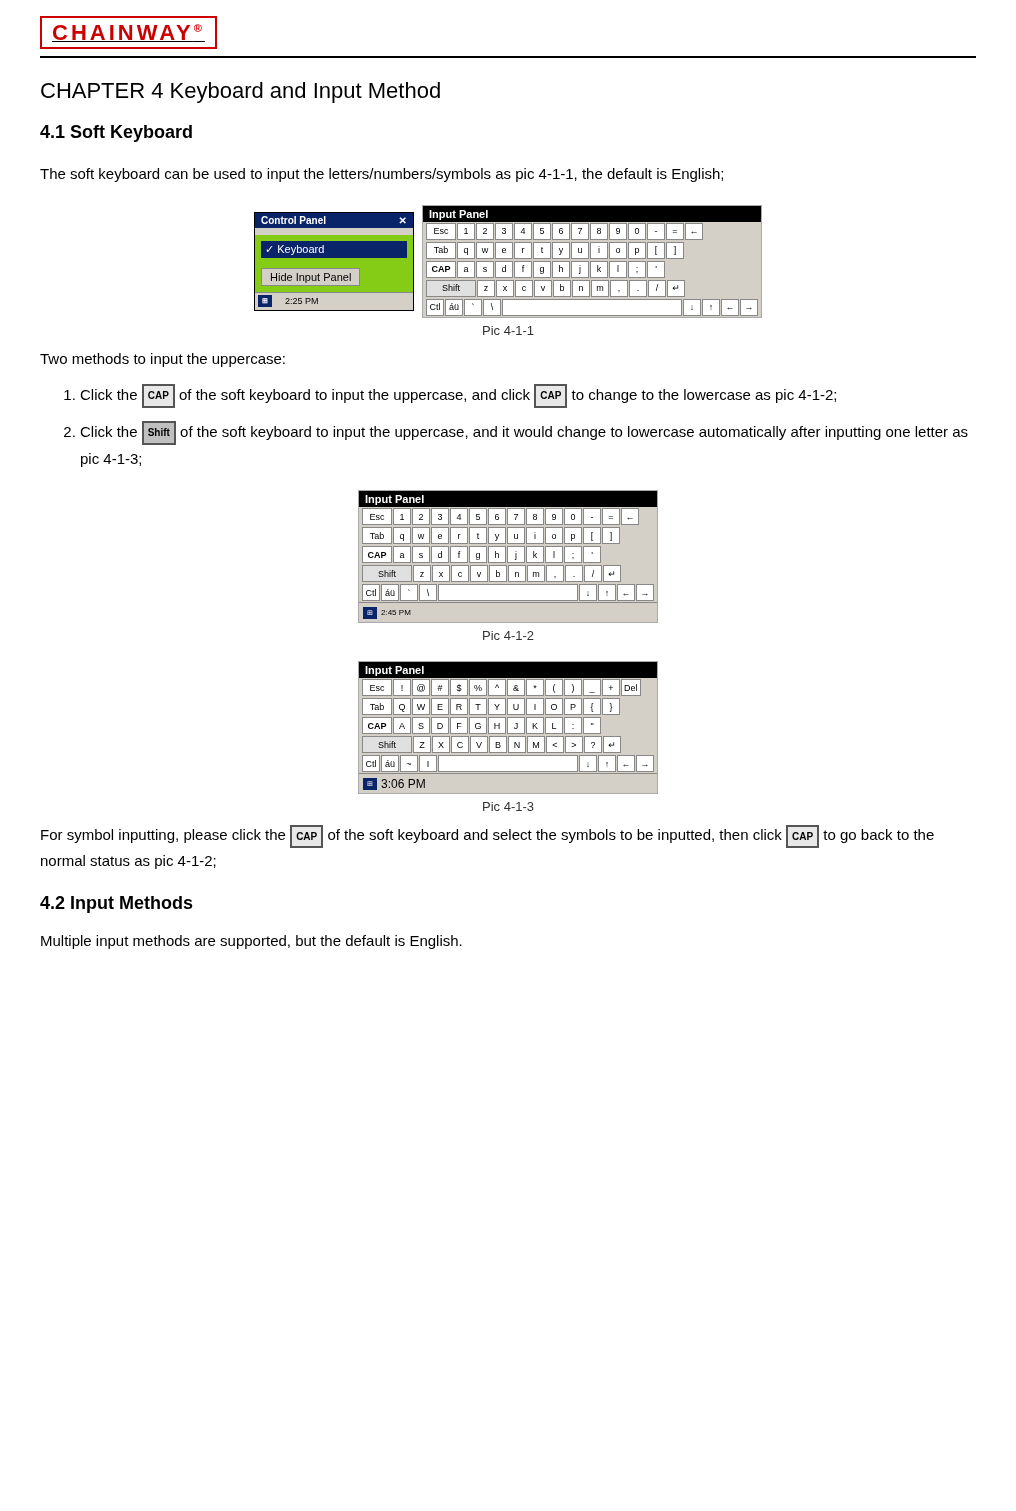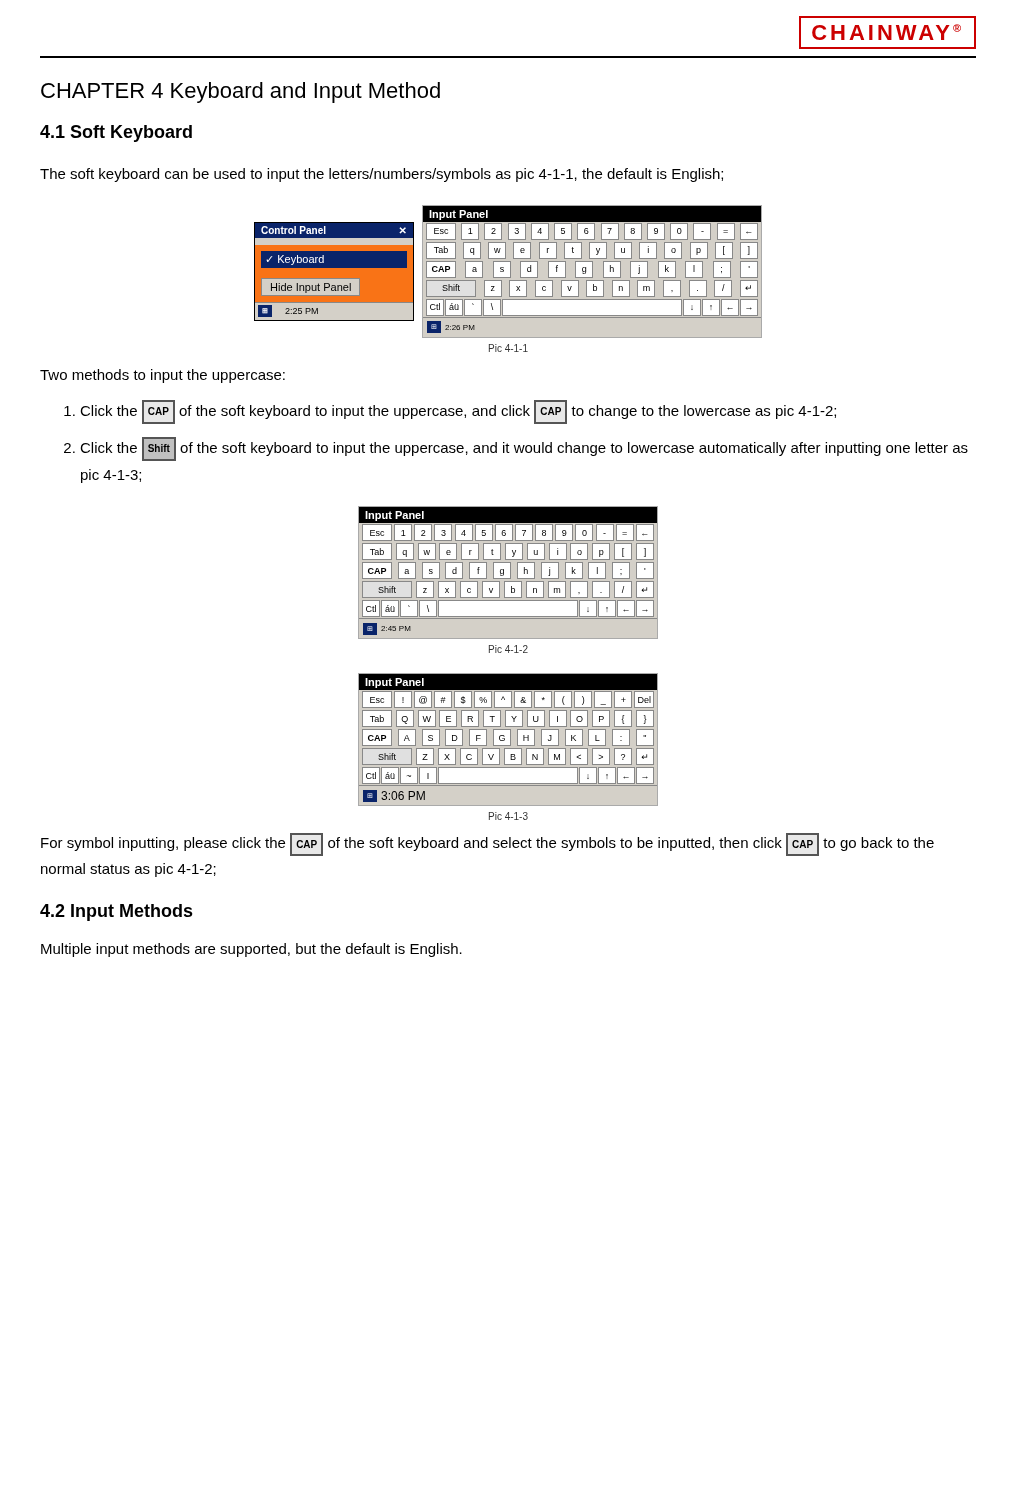--- a/index.html
+++ b/index.html
@@ -8,22 +8,22 @@
       font-size: 15px;
       background: #fff;
       color: #000;
       width: 1016px;
       min-height: 1511px;
       padding: 20px 40px 40px 40px;
     }
 
     .header-logo {
       display: flex;
-      justify-content: flex-end;
       margin-bottom: 10px;
+      text-decoration: underline;
     }
 
     .chapter-title {
       font-size: 22px;
       font-weight: normal;
       margin: 20px 0 18px 0;
     }
 
     .section-title {
       font-size: 18px;
@@ -44,21 +44,21 @@
     }
 
     .pic-container {
       display: flex;
       flex-direction: column;
       align-items: center;
       margin: 18px 0 8px 0;
     }
 
     .pic-label {
-      font-size: 10px;
+      font-size: 13px;
       color: #333;
       margin-top: 5px;
       text-align: center;
     }
 
     
     .keyboard-img {
       border: 1px solid #aaa;
       background: #d4d0c8;
       width: 340px;
@@ -72,21 +72,20 @@
       font-size: 11px;
       font-weight: bold;
       padding: 2px 6px;
     }
 
     .kb-row {
       display: flex;
       flex-direction: row;
       padding: 1px 3px;
       gap: 1px;
-      justify-content: space-between;
     }
 
     .kb-key {
       background: #fff;
       border: 1px solid #888;
       min-width: 18px;
       height: 17px;
       display: flex;
       align-items: center;
       justify-content: center;
@@ -143,21 +142,21 @@
       font-size: 10px;
       font-weight: bold;
       padding: 2px 6px;
       display: flex;
       align-items: center;
       justify-content: space-between;
     }
 
     .cp-body {
       padding: 6px;
-      background: #f97316;
+      background: #84cc16;
       margin-top: 7px;
     }
 
     .cp-item {
       padding: 2px 4px;
       font-size: 11px;
       display: flex;
       align-items: center;
       gap: 4px;
     }
@@ -346,26 +345,20 @@
         <div class="kb-key">Ctl</div>
         <div class="kb-key">áü</div>
         <div class="kb-key">` </div>
         <div class="kb-key">\</div>
         <div class="kb-key kb-key-widest"> </div>
         <div class="kb-key">↓</div>
         <div class="kb-key">↑</div>
         <div class="kb-key">←</div>
         <div class="kb-key">→</div>
       </div>
-      <div class="kb-taskbar">
-        <div style="background:#0a246a;width:14px;height:12px;display:flex;align-items:center;justify-content:center;">
-          <span style="color:#fff;font-size:7px;">⊞</span>
-        </div>
-        <span style="font-size:8px;">2:26 PM</span>
-      </div>
     </div>
   </div>
   <div class="pic-label">Pic 4-1-1</div>
 </div>
 
 <p>Two methods to input the uppercase:</p>
 
 <ol start="1">
   <li>
     <span>Click the</span>

